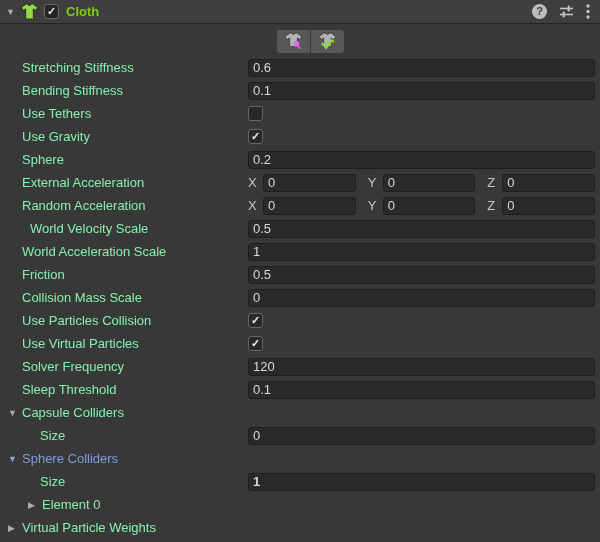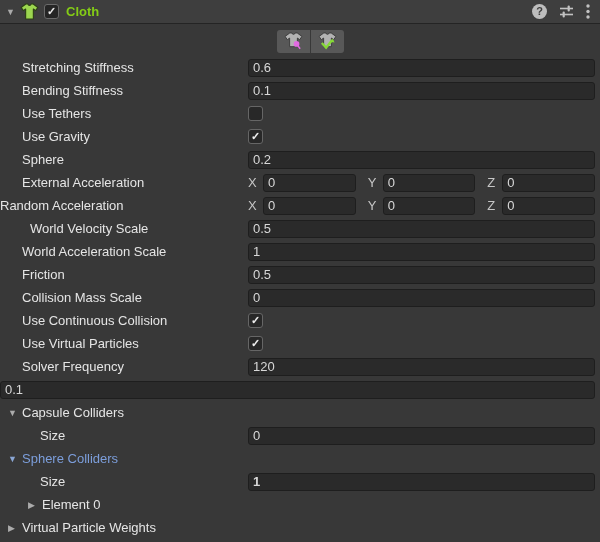--- a/index.html
+++ b/index.html
@@ -43,21 +43,21 @@
   .tool-btn{
     width:33px;height:23px;background:#585858;border:none;
     display:flex;align-items:center;justify-content:center;padding:0;cursor:default;
   }
   .tool-btn:first-child{border-radius:3px 0 0 3px;}
   .tool-btn:last-child{border-radius:0 3px 3px 0;}
   
   .rows{padding-top:3px;}
   .row{height:23px;display:flex;align-items:center;}
   .label-cell{width:248px;flex:0 0 auto;display:flex;align-items:center;overflow:hidden;}
-  .row-label{font-size:13px;color:#e5e5e5;white-space:nowrap;}
+  .row-label{font-size:13px;color:#86efac;white-space:nowrap;}
   .row-label.blue{color:#7c9edb;}
   .value-cell{flex:1 1 auto;margin-right:5px;display:flex;align-items:center;}
   .field{
     width:100%;height:18px;background:#2a2a2a;border:1px solid #1e1e1e;
     border-radius:3px;color:#d8d8d8;font-size:13px;font-family:"Liberation Sans",sans-serif;
     padding:0 4px;outline:none;
   }
   .field.bold{font-weight:700;}
   .checkbox{
     width:15px;height:15px;border:1px solid #666666;border-radius:3px;
@@ -181,21 +181,21 @@
             <span class="axis-label">Y</span>
             <input class="field" value="0" style="">
           </span>
           <span class="vec-group">
             <span class="axis-label">Z</span>
             <input class="field" value="0" style="">
           </span>
         </div>
       </div>
       <div class="row">
-        <div class="label-cell" style="">
+        <div class="label-cell" style="padding-left: 22px;">
           <span class="row-label">Random Acceleration</span>
         </div>
         <div class="value-cell">
           <span class="vec-group">
             <span class="axis-label">X</span>
             <input class="field" value="0" style="">
           </span>
           <span class="vec-group">
             <span class="axis-label">Y</span>
             <input class="field" value="0" style="">
@@ -233,21 +233,21 @@
       <div class="row">
         <div class="label-cell" style="padding-left: 22px;">
           <span class="row-label">Collision Mass Scale</span>
         </div>
         <div class="value-cell">
           <input class="field" value="0" style="">
         </div>
       </div>
       <div class="row">
         <div class="label-cell" style="padding-left: 22px;">
-          <span class="row-label">Use Continuous Collision</span>
+          <span class="row-label">Use Particles Collision</span>
         </div>
         <div class="value-cell">
           <span class="checkbox">✓</span>
         </div>
       </div>
       <div class="row">
         <div class="label-cell" style="padding-left: 22px;">
           <span class="row-label">Use Virtual Particles</span>
         </div>
         <div class="value-cell">
@@ -256,20 +256,23 @@
       </div>
       <div class="row">
         <div class="label-cell" style="padding-left: 22px;">
           <span class="row-label">Solver Frequency</span>
         </div>
         <div class="value-cell">
           <input class="field" value="120" style="">
         </div>
       </div>
       <div class="row">
+        <div class="label-cell" style="padding-left: 22px;">
+          <span class="row-label">Sleep Threshold</span>
+        </div>
         <div class="value-cell">
           <input class="field" value="0.1" style="">
         </div>
       </div>
       <div class="row">
         <div class="label-cell" style="padding-left: 8px;">
           <span class="tri">▼</span>
           <span class="row-label">Capsule Colliders</span>
         </div>
         <div class="value-cell"></div>

